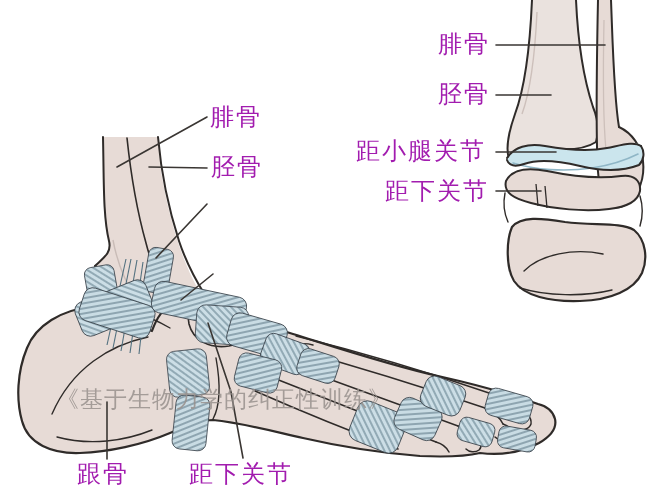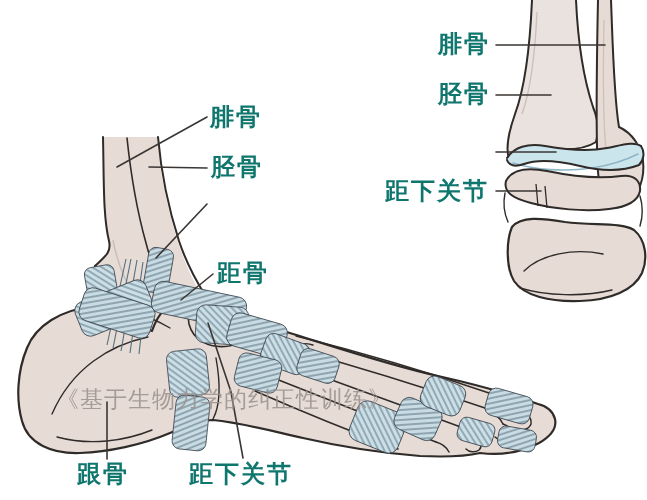--- a/index.html
+++ b/index.html
@@ -4,21 +4,21 @@
 <style>
   html,body{margin:0;padding:0;background:#fff;}
   .stage{
     position:relative;width:647px;height:500px;background:#ffffff;overflow:hidden;
     font-family:"Liberation Sans", sans-serif;
   }
   .stage svg{position:absolute;left:0;top:0;}
   .lbl{
     position:absolute;
     font-size:24px;line-height:26px;letter-spacing:2px;
-    color:#0f766e;white-space:nowrap;font-weight:700;
+    color:#a21caf;white-space:nowrap;font-weight:400;
   }
   .watermark{
     position:absolute;left:56px;top:379px;
     font-size:23px;line-height:24px;letter-spacing:1px;
     color:rgba(152,144,141,0.85);white-space:nowrap;z-index:5;margin-top:8px;
   }
 </style>
 </head>
 <body>
 
@@ -160,21 +160,21 @@
     <path d="M496,95 L551,95"></path>
     <path d="M496,152 L556,152"></path>
     <path d="M496,191 L541,191"></path>
   </g>
 </svg>
 
 <div class="watermark">《基于生物力学的纠正性训练》</div>
 
 <div class="lbl" style="left:210px;top:104px">腓骨</div>
 <div class="lbl" style="left:211px;top:154px">胫骨</div>
-<div class="lbl" style="left:217px;top:260px">距骨</div>
 <div class="lbl" style="left:77px;top:461px">跟骨</div>
 <div class="lbl" style="left:189px;top:461px">距下关节</div>
 
 <div class="lbl" style="left:438px;top:31px">腓骨</div>
 <div class="lbl" style="left:438px;top:81px">胫骨</div>
+<div class="lbl" style="left:356px;top:138px">距小腿关节</div>
 <div class="lbl" style="left:385px;top:178px">距下关节</div>
 
 </div>
 
 </body></html>

